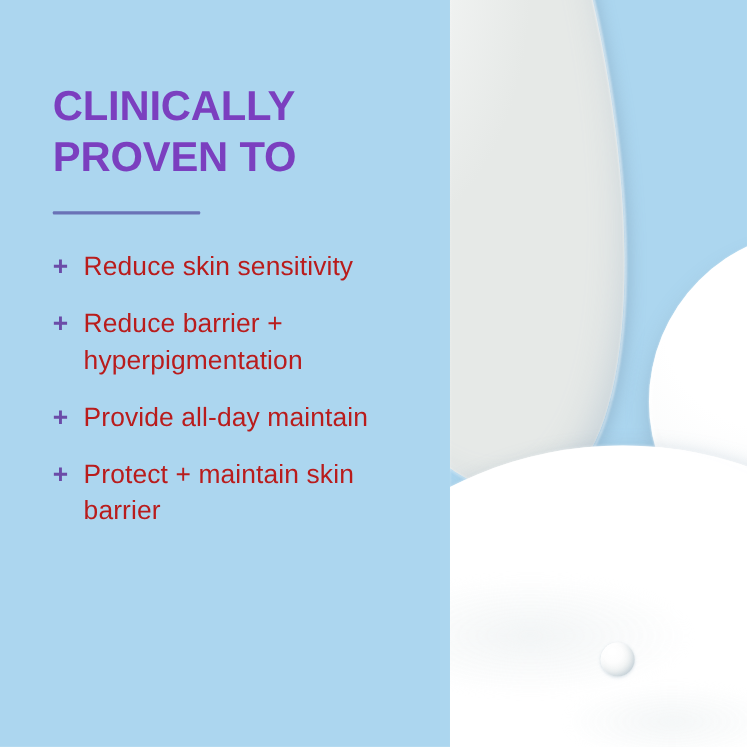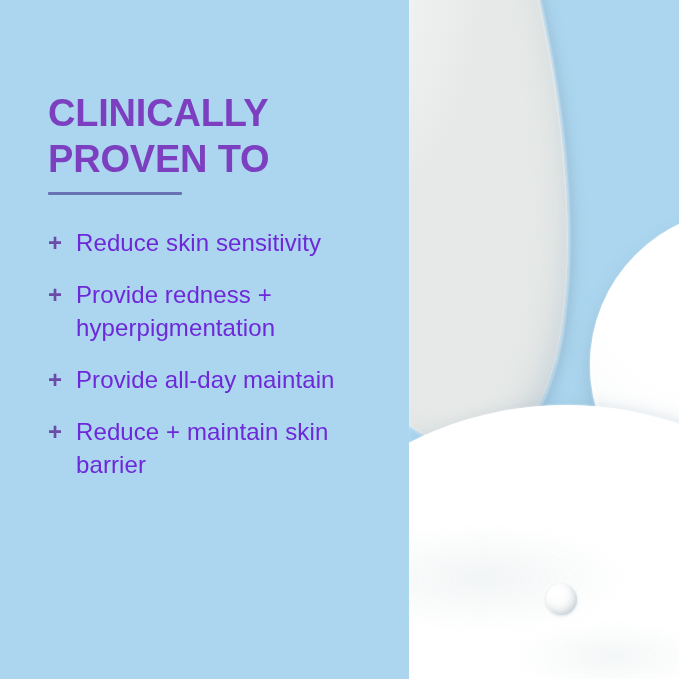--- a/index.html
+++ b/index.html
@@ -165,21 +165,21 @@
   #content {
     position: absolute;
     left: 48px;
     top: 0;
     width: 345px;
     height: 679px;
   }
 
   #headline {
     position: absolute;
-    top: 90px;
+    top: 74px;
     left: 0;
     margin: 0;
     font-size: 38px;
     line-height: 46px;
     font-weight: 800;
     letter-spacing: -0.2px;
     color: #7B3FBF;
     text-transform: uppercase;
     white-space: pre-line;
   }
@@ -214,21 +214,21 @@
     font-size: 24px;
     line-height: 33px;
     font-weight: 600;
     color: #6B4BA8;
   }
   .benefit-text {
     flex: 1 1 auto;
     font-size: 24px;
     line-height: 33px;
     font-weight: 400;
-    color: #6d28d9;
+    color: #b91c1c;
     letter-spacing: 0.1px;
   }
 </style>
 </head>
 <body>
 
 <div id="canvas">
 
   <div id="photo-panel">
 
@@ -257,29 +257,29 @@
 
     <ul id="benefit-list">
 
       <li class="benefit-item">
         <span class="benefit-plus">+</span>
         <span class="benefit-text">Reduce skin sensitivity</span>
       </li>
 
       <li class="benefit-item">
         <span class="benefit-plus">+</span>
-        <span class="benefit-text">Provide redness + hyperpigmentation</span>
+        <span class="benefit-text">Reduce barrier + hyperpigmentation</span>
       </li>
 
       <li class="benefit-item">
         <span class="benefit-plus">+</span>
         <span class="benefit-text">Provide all-day maintain</span>
       </li>
 
       <li class="benefit-item">
         <span class="benefit-plus">+</span>
-        <span class="benefit-text">Reduce + maintain skin barrier</span>
+        <span class="benefit-text">Protect + maintain skin barrier</span>
       </li>
 
     </ul>
   </div>
 
 </div>
 
 </body></html>

